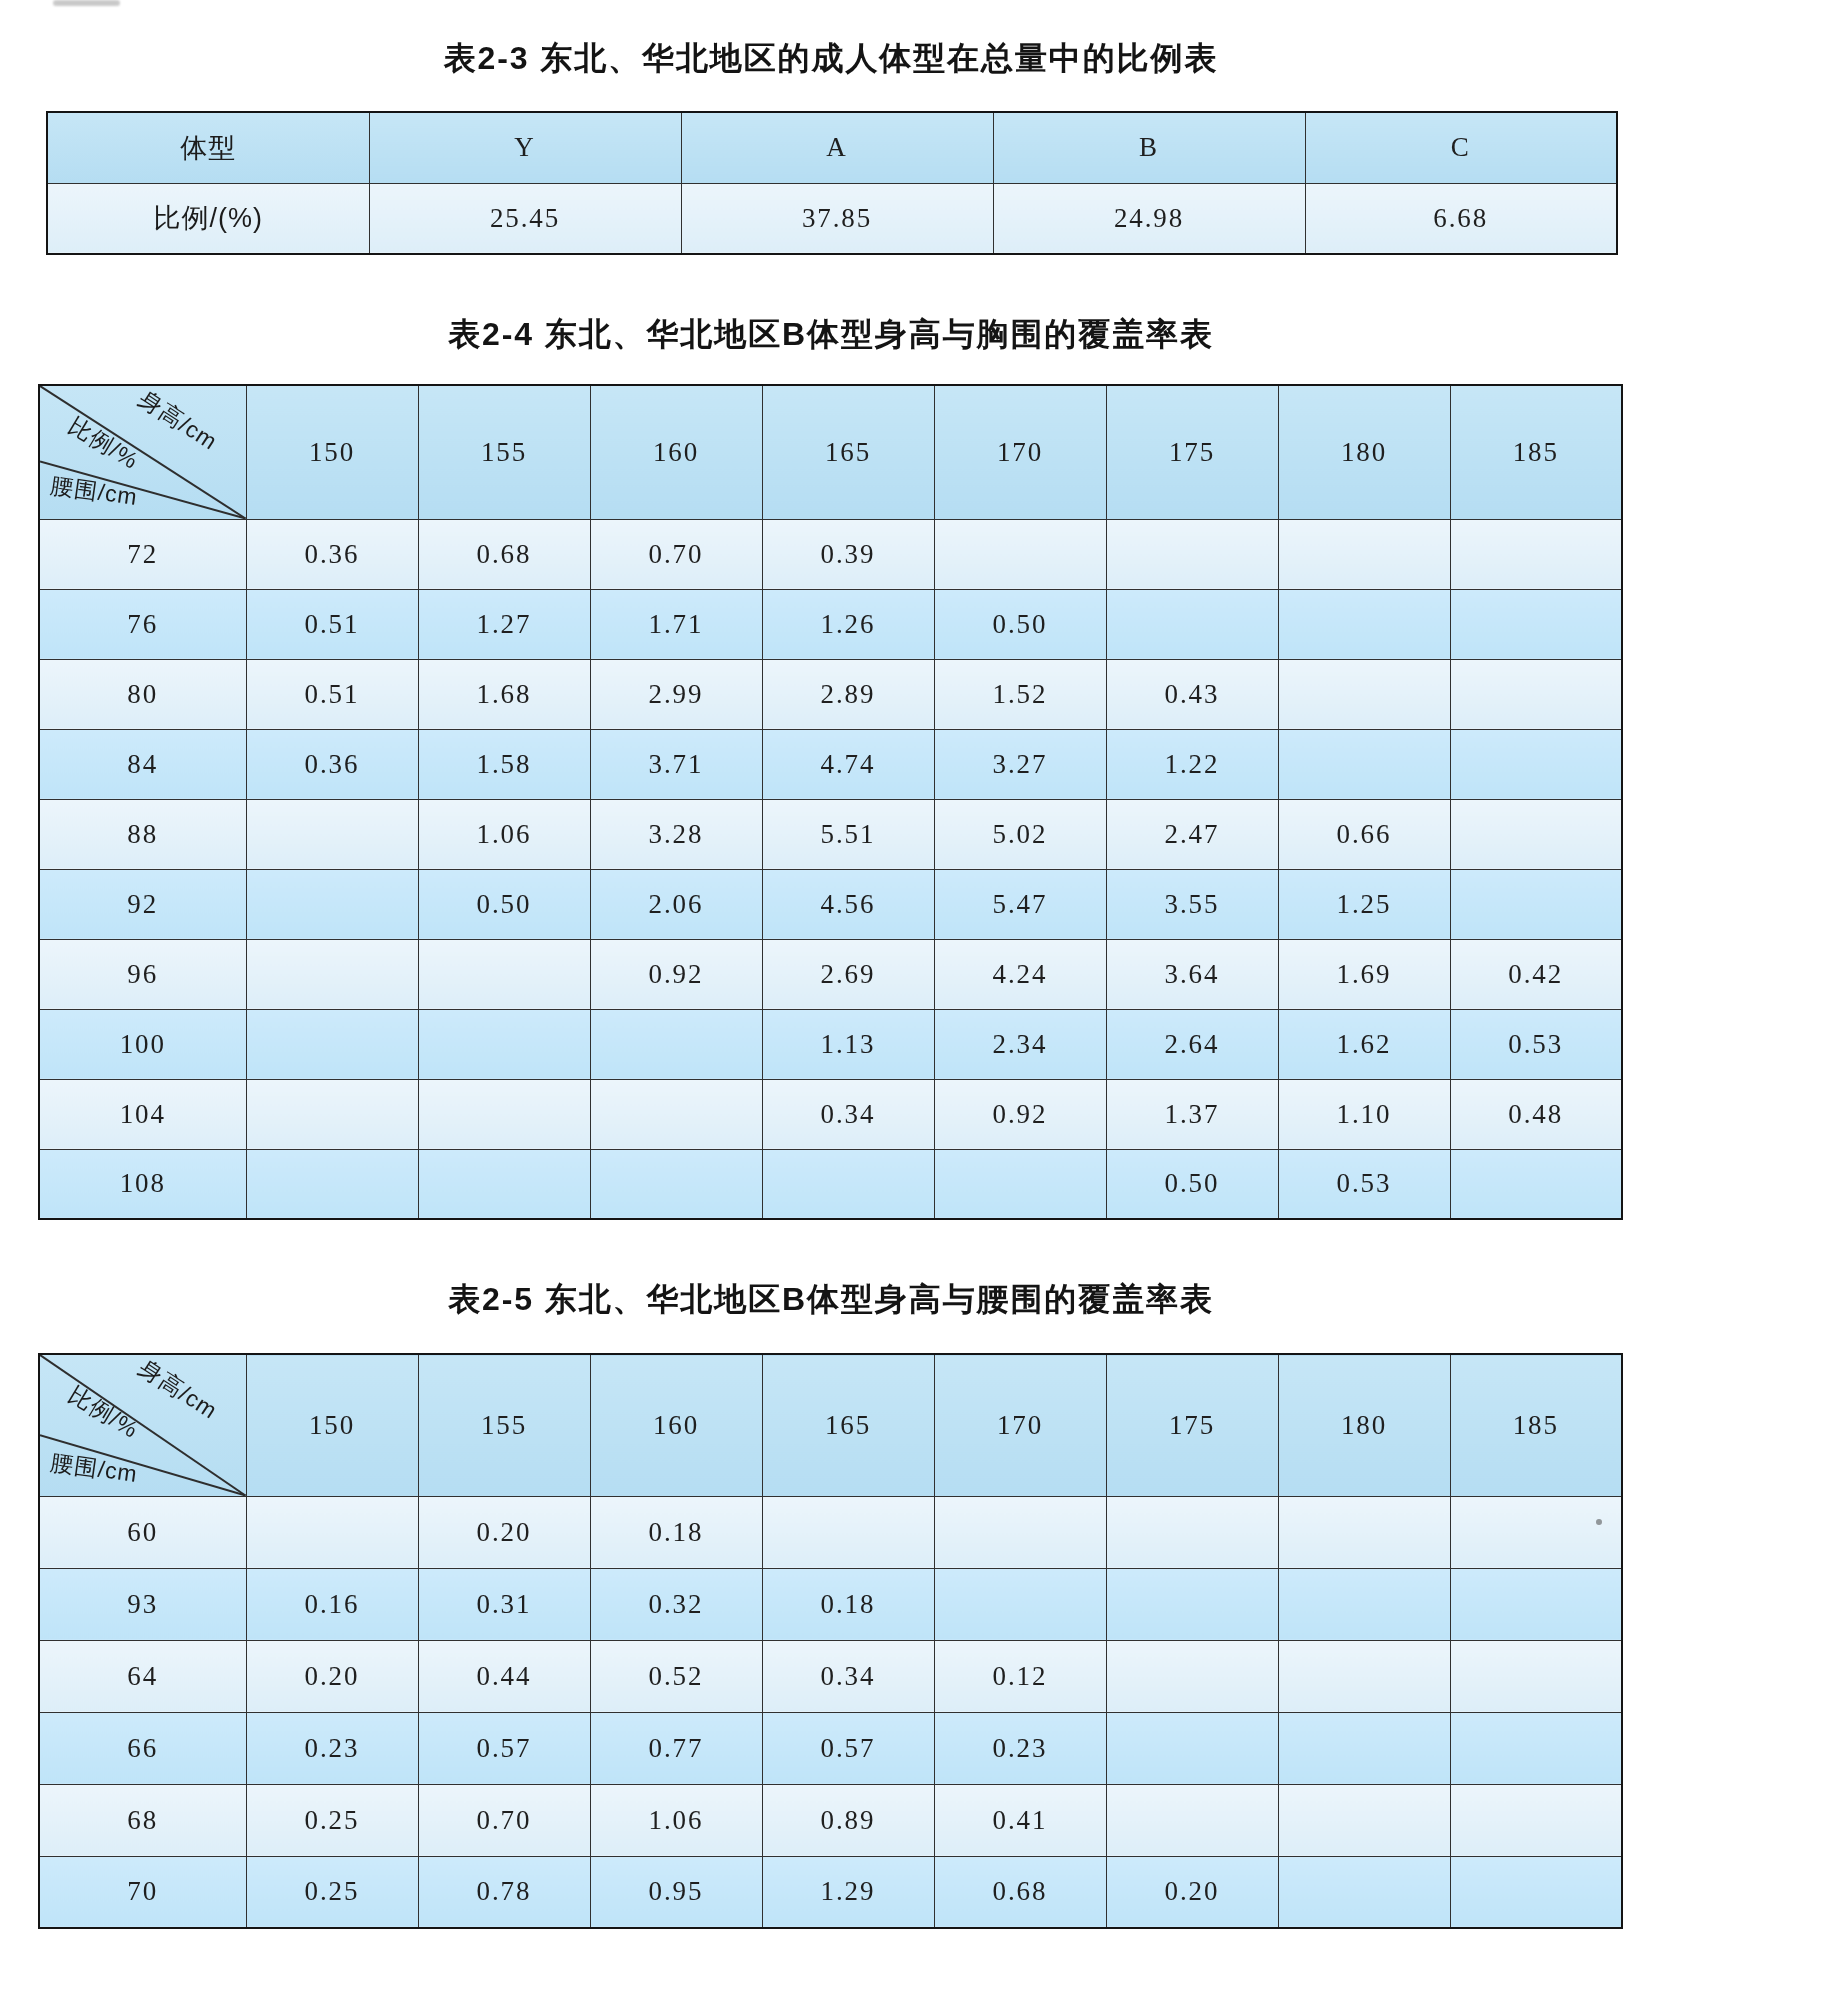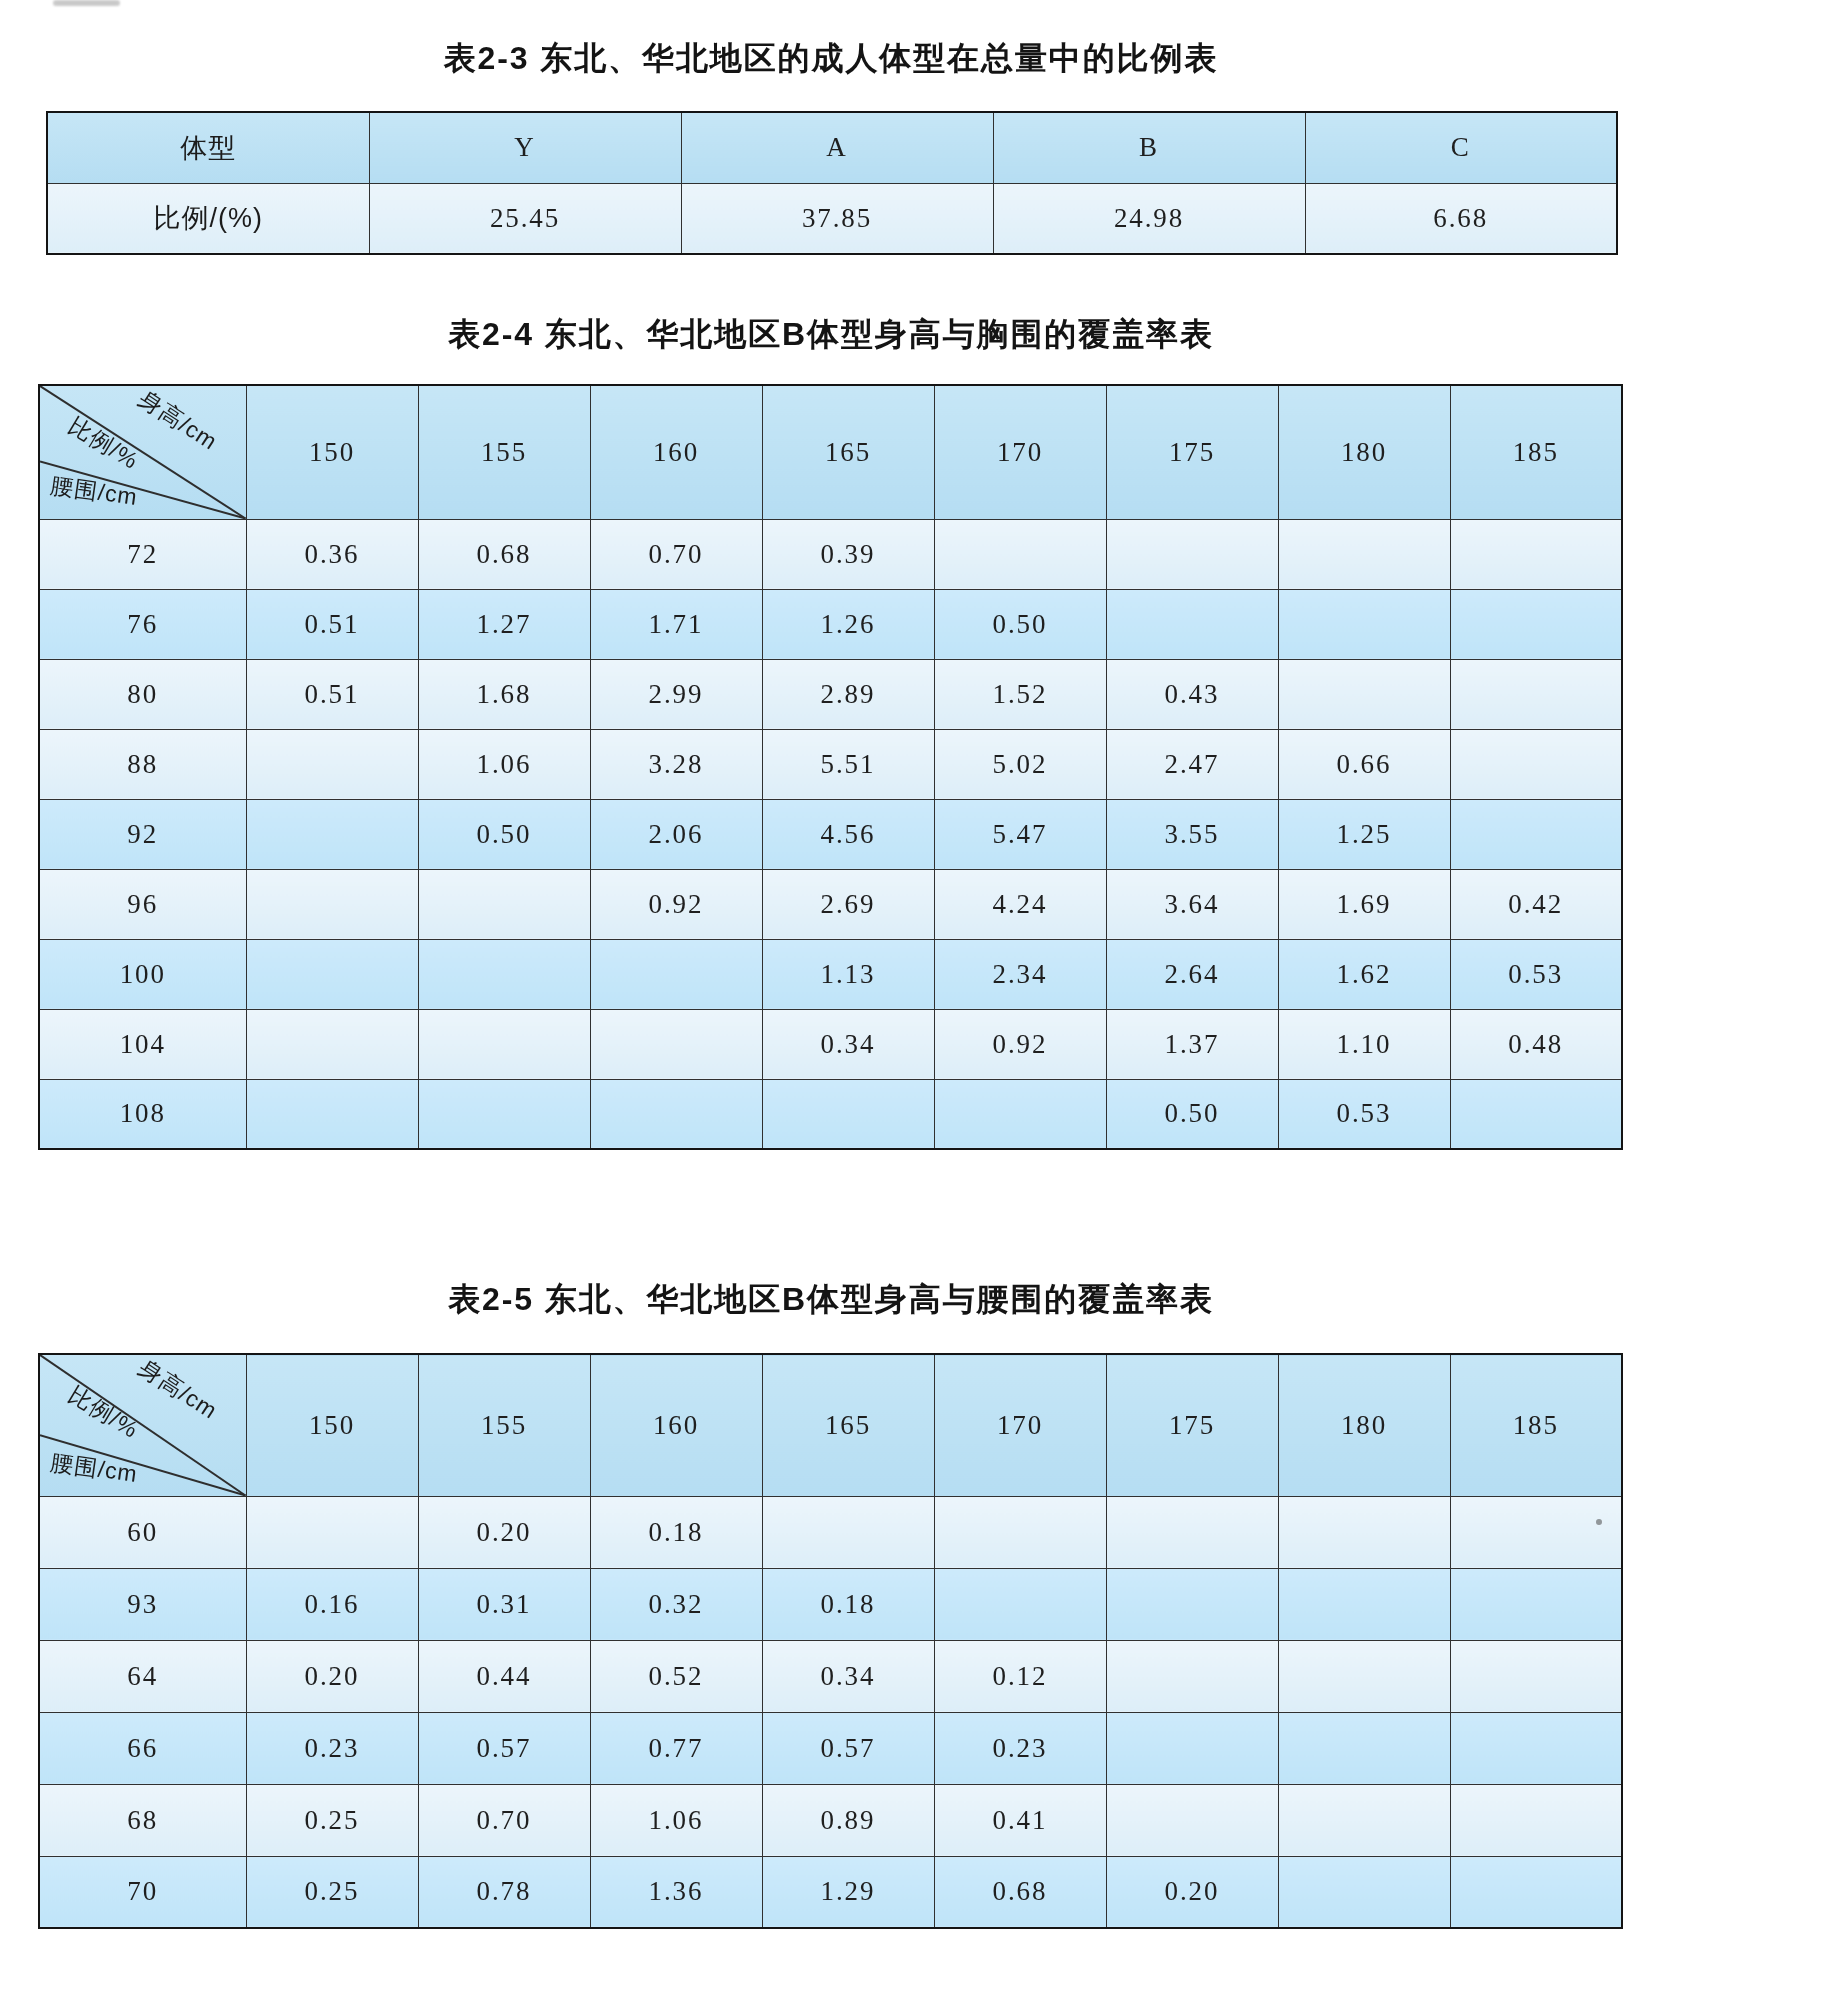--- a/index.html
+++ b/index.html
@@ -145,20 +145,31 @@
           <td class="row-label">80</td>
           <td class="num">0.51</td>
           <td class="num">1.68</td>
           <td class="num">2.99</td>
           <td class="num">2.89</td>
           <td class="num">1.52</td>
           <td class="num">0.43</td>
           <td class="num"></td>
           <td class="num"></td>
         </tr>
+        <tr class="alt">
+          <td class="row-label">84</td>
+          <td class="num">0.36</td>
+          <td class="num">1.58</td>
+          <td class="num">3.71</td>
+          <td class="num">4.74</td>
+          <td class="num">3.27</td>
+          <td class="num">1.22</td>
+          <td class="num"></td>
+          <td class="num"></td>
+        </tr>
         <tr class="plain">
           <td class="row-label">88</td>
           <td class="num"></td>
           <td class="num">1.06</td>
           <td class="num">3.28</td>
           <td class="num">5.51</td>
           <td class="num">5.02</td>
           <td class="num">2.47</td>
           <td class="num">0.66</td>
           <td class="num"></td>
@@ -309,21 +320,21 @@
           <td class="num">0.89</td>
           <td class="num">0.41</td>
           <td class="num"></td>
           <td class="num"></td>
           <td class="num"></td>
         </tr>
         <tr class="alt">
           <td class="row-label">70</td>
           <td class="num">0.25</td>
           <td class="num">0.78</td>
-          <td class="num">1.36</td>
+          <td class="num">0.95</td>
           <td class="num">1.29</td>
           <td class="num">0.68</td>
           <td class="num">0.20</td>
           <td class="num"></td>
           <td class="num"></td>
         </tr>
       </tbody>
   </table>
 
   <div class="dot"></div>

